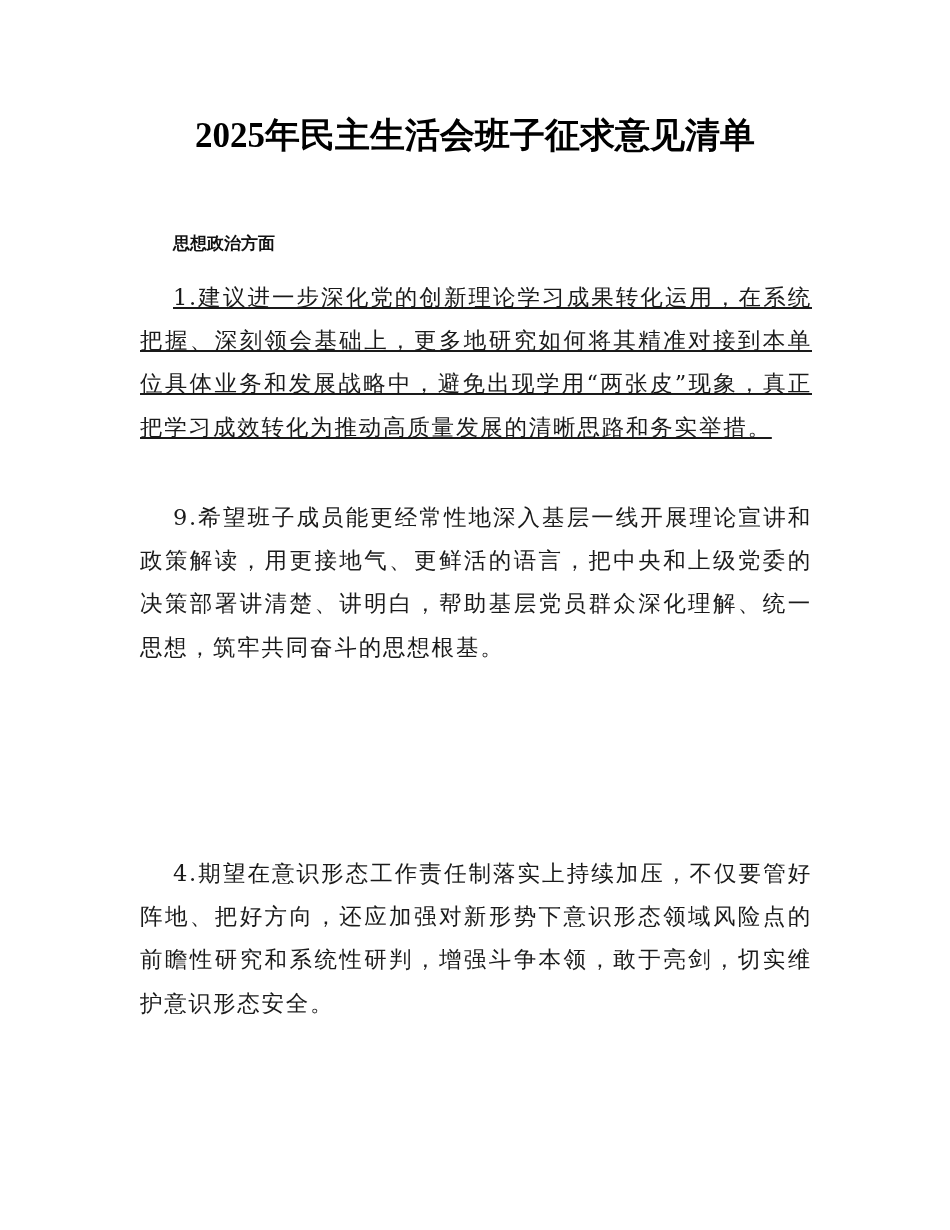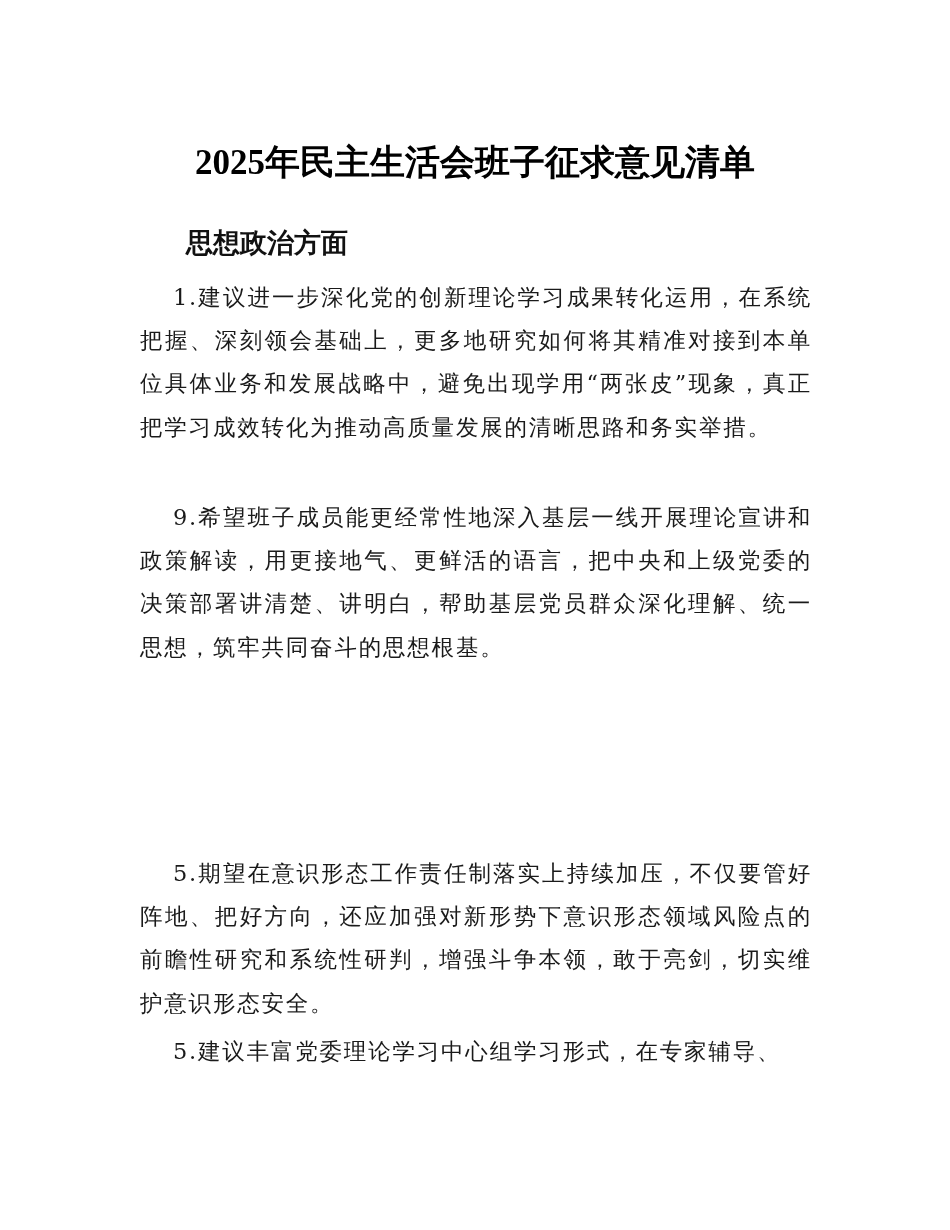--- a/index.html
+++ b/index.html
@@ -28,54 +28,52 @@
     left: 0;
     top: 112px;
     width: 950px;
     text-align: center;
     font-family: "Liberation Serif", "DejaVu Serif", serif;
     font-weight: bold;
     font-size: 35px;
     line-height: 48px;
     letter-spacing: 0px;
     color: #000000;
-    margin-top: 27px;
   }
   .section-heading {
     position: absolute;
-    left: 186px;
+    left: 173px;
     top: 226px;
     font-family: "DejaVu Sans", "Liberation Sans", sans-serif;
     font-weight: bold;
-    font-size: 27px;
+    font-size: 17px;
     line-height: 34px;
     color: #111111;
   }
   .para {
     position: absolute;
     left: 140px;
     width: 672px;
     font-size: 22.5px;
     line-height: 43.2px;
     text-align: justify;
     text-indent: 33px;
     letter-spacing: 1.8px;
     color: #1a1a1a;
   }
-  #p1 { top: 276px; }
+  #p1 { top: 276px; text-decoration: underline; }
   #p2 { top: 496px; }
   #p3 { top: 674px; }
   #p4 { top: 852px; }
   #p5 { top: 1030px; }
 </style>
 </head>
 <body>
 
 <div class="page">
   <div class="title">2025年民主生活会班子征求意见清单</div>
 
   <div class="section-heading">思想政治方面</div>
 
   <div class="para" id="p1">1.建议进一步深化党的创新理论学习成果转化运用，在系统把握、深刻领会基础上，更多地研究如何将其精准对接到本单位具体业务和发展战略中，避免出现学用“两张皮”现象，真正把学习成效转化为推动高质量发展的清晰思路和务实举措。</div>
   <div class="para" id="p2">9.希望班子成员能更经常性地深入基层一线开展理论宣讲和政策解读，用更接地气、更鲜活的语言，把中央和上级党委的决策部署讲清楚、讲明白，帮助基层党员群众深化理解、统一思想，筑牢共同奋斗的思想根基。</div>
-  <div class="para" id="p4">5.期望在意识形态工作责任制落实上持续加压，不仅要管好阵地、把好方向，还应加强对新形势下意识形态领域风险点的前瞻性研究和系统性研判，增强斗争本领，敢于亮剑，切实维护意识形态安全。</div>
-  <div class="para" id="p5">5.建议丰富党委理论学习中心组学习形式，在专家辅导、</div>
+  <div class="para" id="p4">4.期望在意识形态工作责任制落实上持续加压，不仅要管好阵地、把好方向，还应加强对新形势下意识形态领域风险点的前瞻性研究和系统性研判，增强斗争本领，敢于亮剑，切实维护意识形态安全。</div>
 </div>
 
 </body></html>

